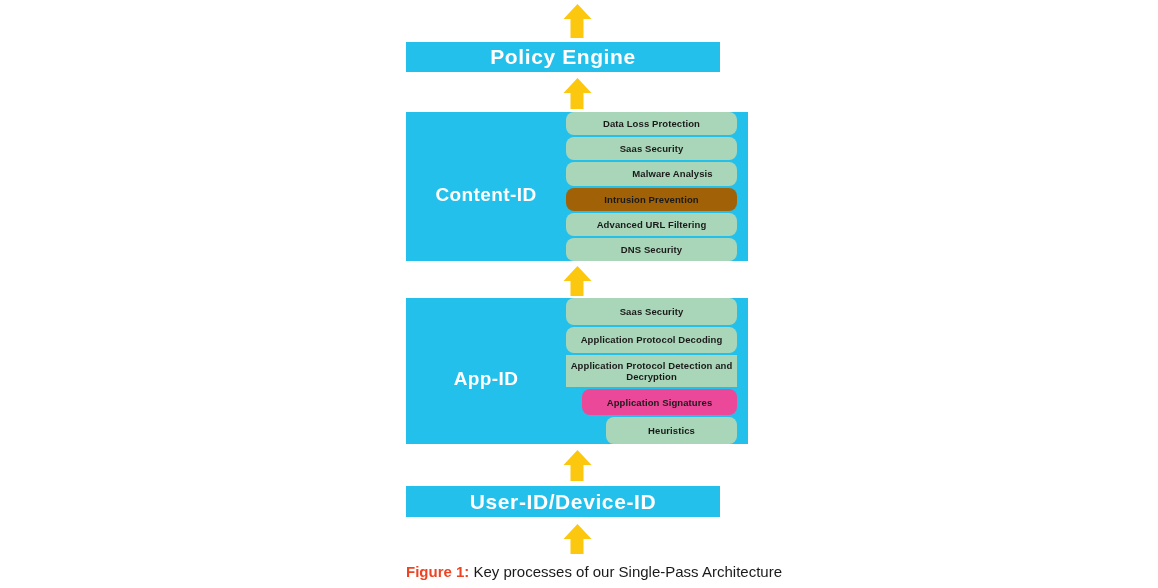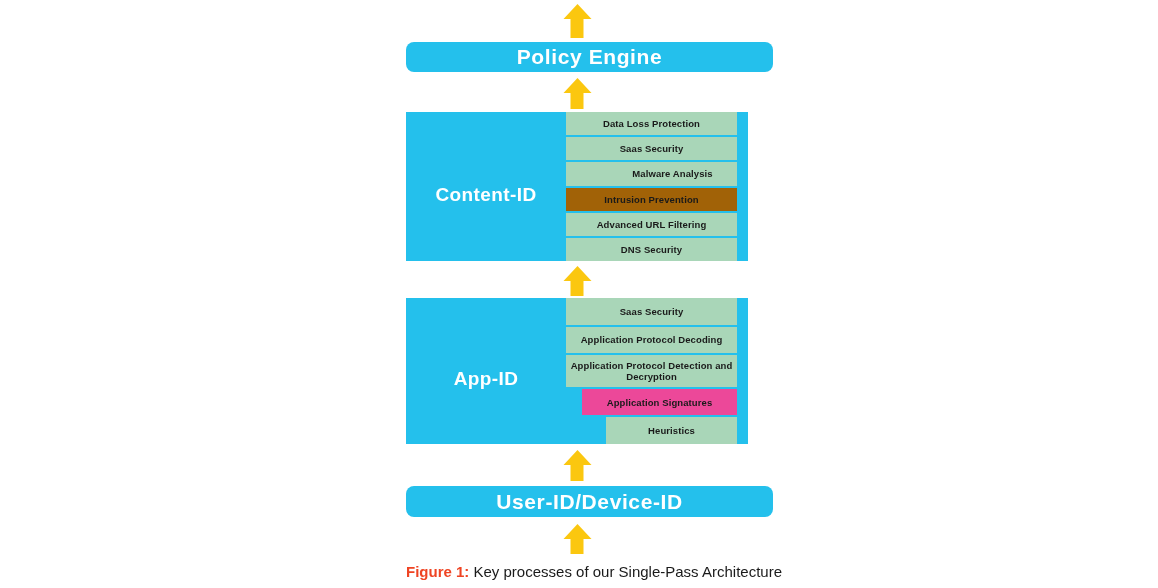--- a/index.html
+++ b/index.html
@@ -41,25 +41,24 @@
   }
   .arrow .shaft {
     width: 13px;
     margin: 0 auto;
   }
 
   
   .bar {
     position: absolute;
     left: 0;
-    width: 367px;
+    width: 314px;
     display: flex;
     align-items: center;
     justify-content: center;
-    border-radius: 8px;
   }
   .bar-label {
     color: #ffffff;
     font-weight: bold;
     font-size: 21px;
     letter-spacing: 0.6px;
     white-space: nowrap;
   }
 
   
@@ -100,21 +99,21 @@
     justify-content: center;
     text-align: center;
     color: #1a1a1a;
     font-weight: bold;
     font-size: 9.5px;
     line-height: 11px;
     letter-spacing: 0.1px;
     padding: 0 2px;
     box-sizing: border-box;
   }
-  .item.one-line { height: 28px; }
+  .item.one-line { height: 28px; border-radius: 8px; }
   .item.two-line { height: 33px; }
 
   
   #caption {
     position: absolute;
     left: 0;
     top: 563px;
     width: 342px;
     text-align: center;
     font-size: 15px;

